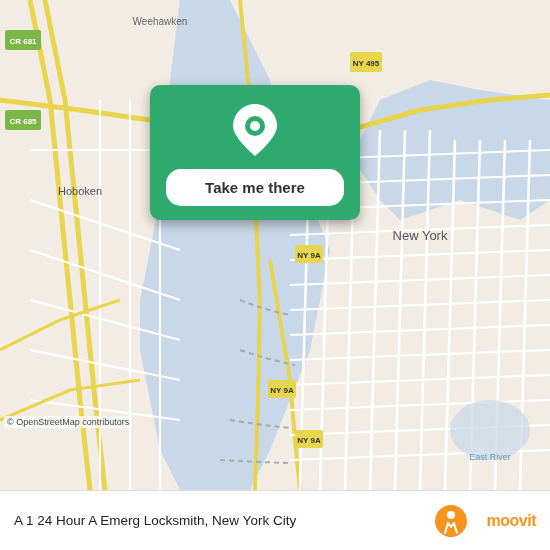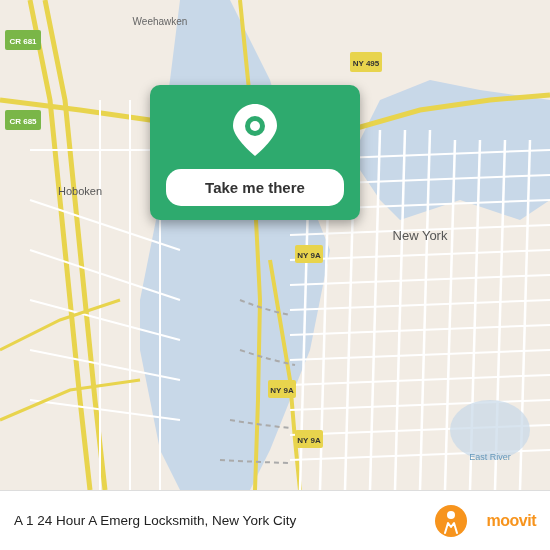--- a/index.html
+++ b/index.html
@@ -207,20 +207,21 @@
       <svg width="44" height="52" viewBox="0 0 44 52" xmlns="http://www.w3.org/2000/svg">
         <path d="M22 0C10 0 0 10 0 22C0 34 22 52 22 52C22 52 44 34 44 22C44 10 34 0 22 0Z" fill="white"></path>
         <circle cx="22" cy="22" r="10" fill="#2eaa6e"></circle>
         <circle cx="22" cy="22" r="5" fill="white"></circle>
       </svg>
     </div>
     <button id="take-me-there-btn">Take me there</button>
   </div>
 
   
+  <div id="osm-attribution">© OpenStreetMap contributors</div>
 </div>
 
 <div id="bottom-bar">
   <span id="location-name">A 1 24 Hour A Emerg Locksmith, New York City</span>
   <div id="moovit-logo">
     <svg id="moovit-bus-icon" viewBox="0 0 32 32" xmlns="http://www.w3.org/2000/svg">
 
       <rect width="32" height="32" rx="16" fill="#f7941d"></rect>
 
       <circle cx="16" cy="10" r="4" fill="white"></circle>

